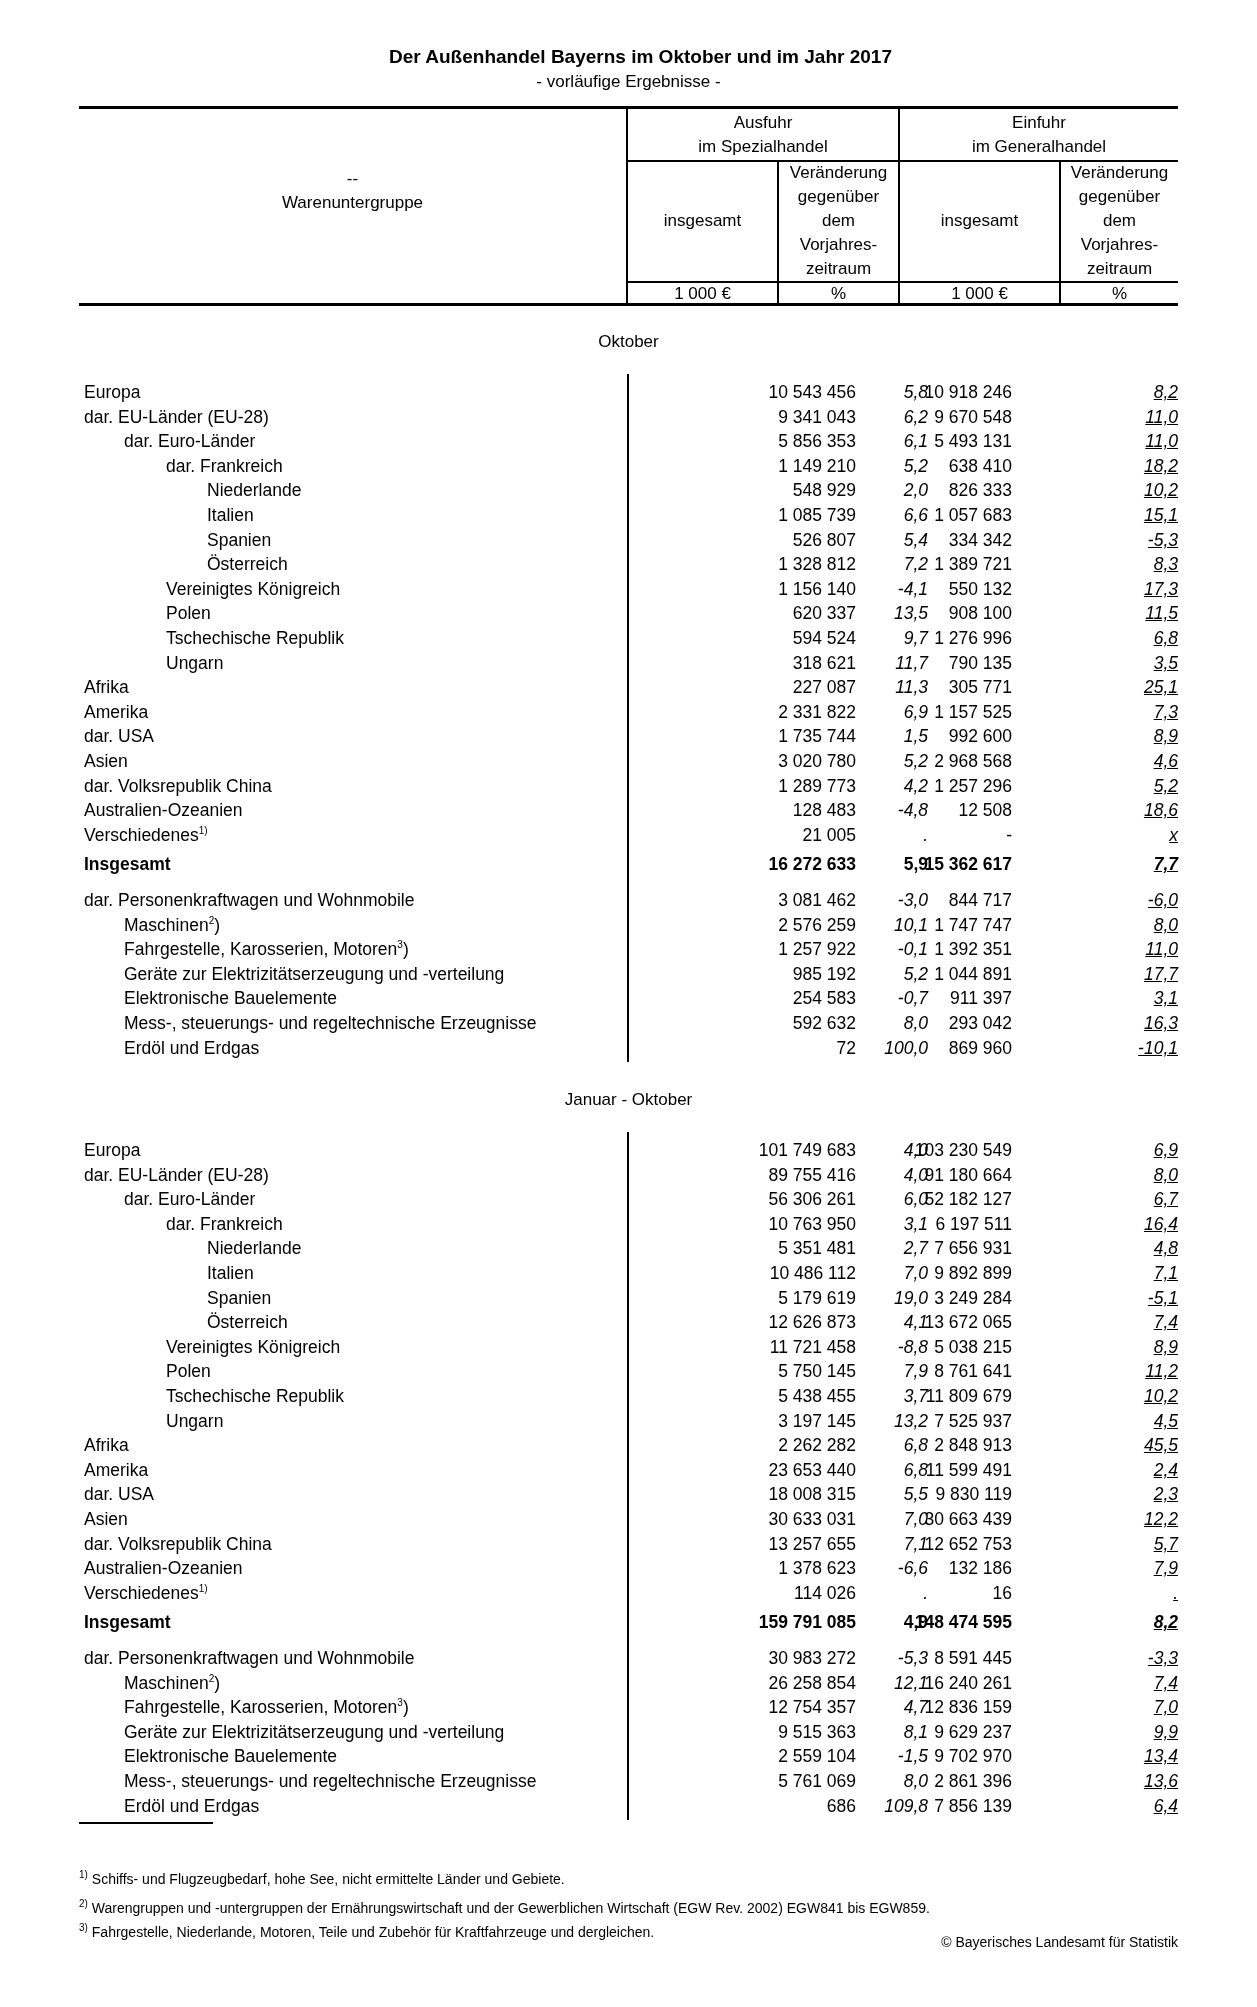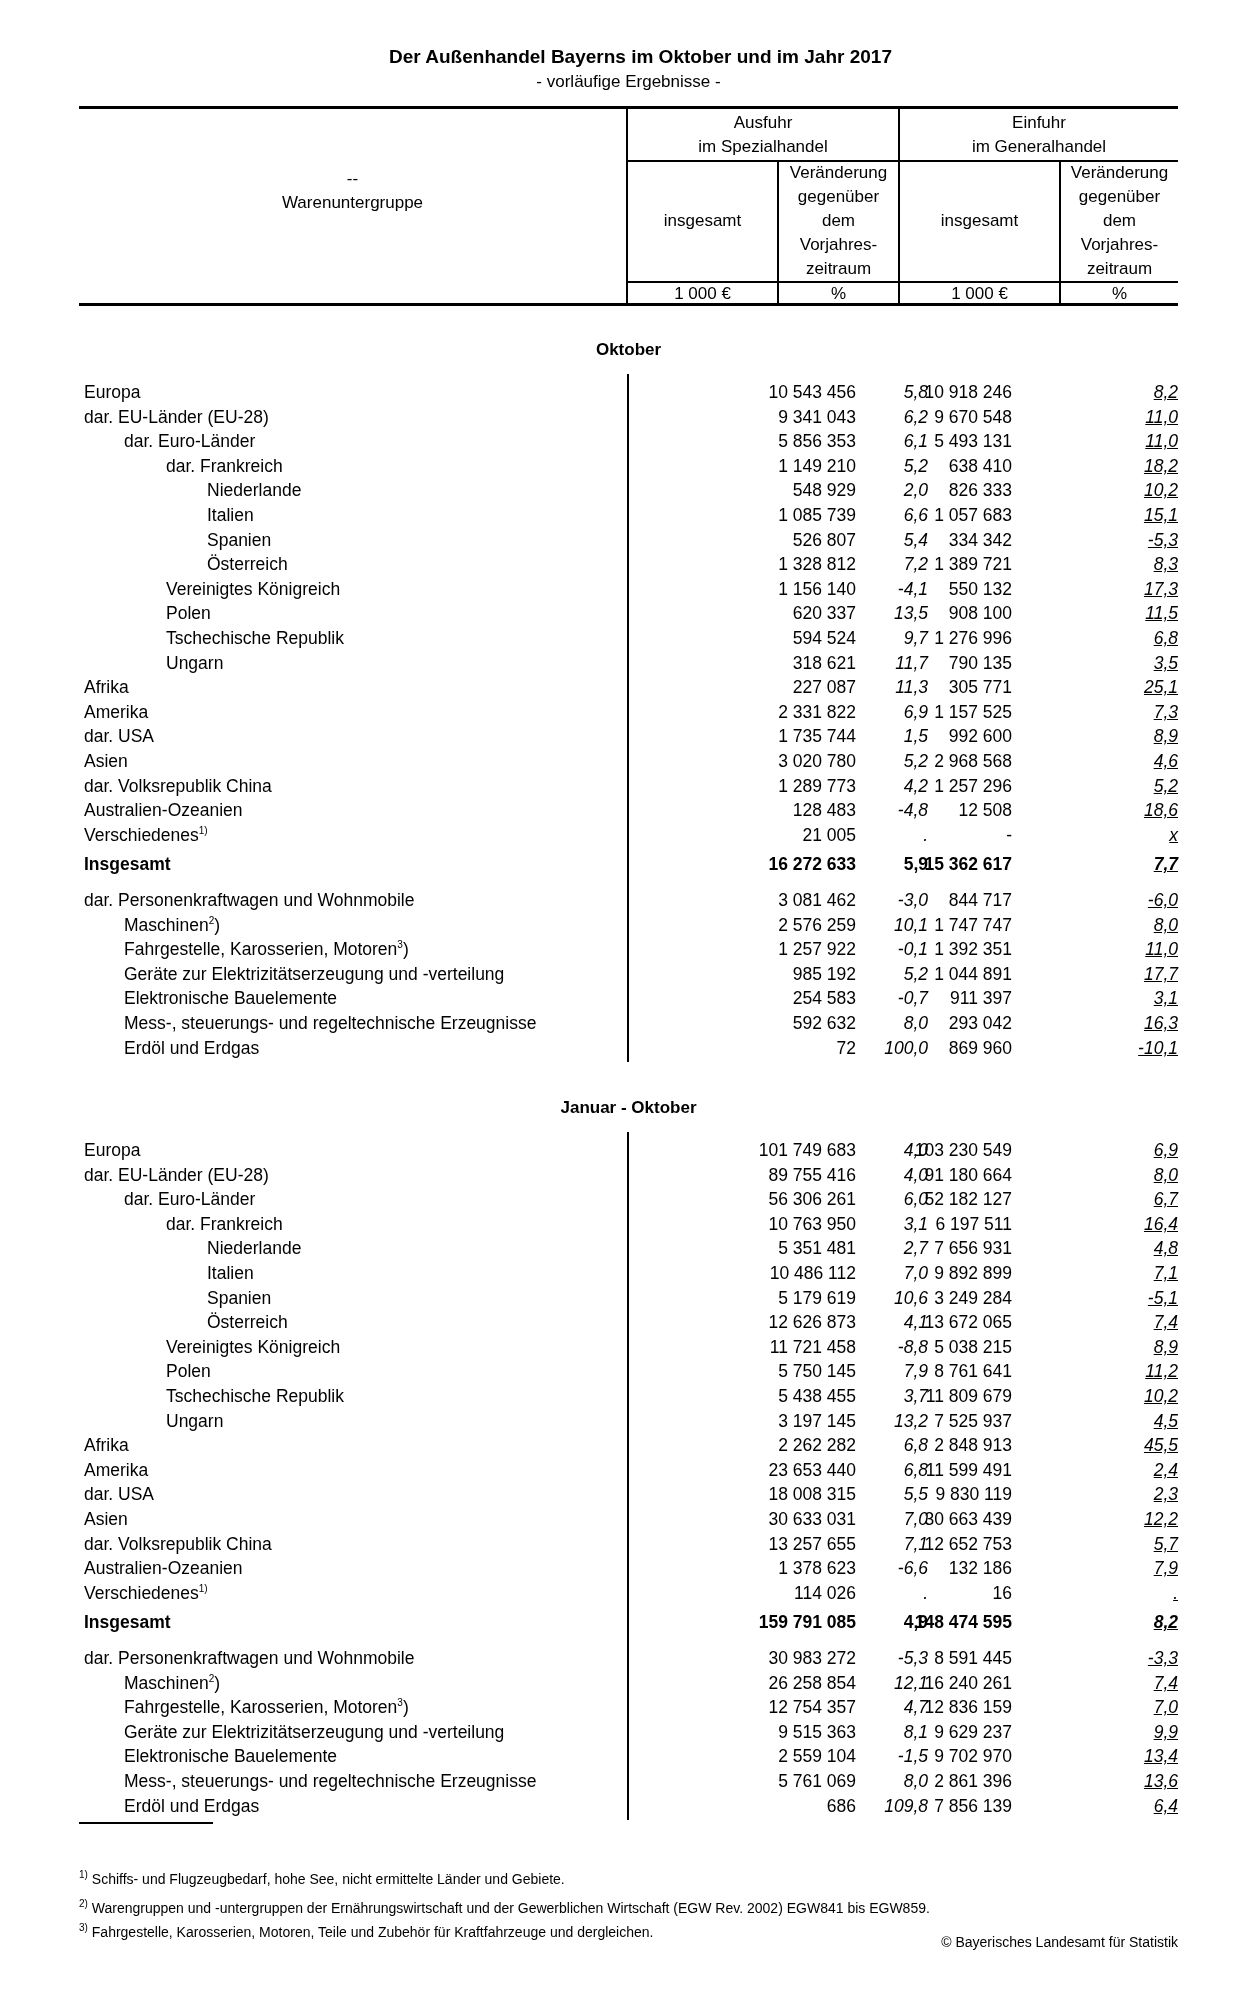--- a/index.html
+++ b/index.html
@@ -5,21 +5,21 @@
   html, body { margin:0; padding:0; background:#fff; }
   body { width:1257px; height:2007px; position:relative; overflow:hidden;
          font-family:"Liberation Sans", sans-serif; color:#000; }
   .title { position:absolute; top:46px; left:12px; width:1257px; text-align:center;
            font-weight:bold; font-size:19px; }
   .subtitle { position:absolute; top:72px; left:0; width:1257px; text-align:center; font-size:17px; }
   .hdr { position:absolute; left:79px; top:106px; width:1099px; height:200px;
          border-top:3px solid #000; border-bottom:3px solid #000; box-sizing:border-box; }
   .hl { position:absolute; background:#000; }
   .htext { position:absolute; text-align:center; font-size:17px; line-height:24px; }
-  .section { position:absolute; left:79px; width:1099px; text-align:center; font-weight:bold; font-size:17px;margin-top:8px; }
+  .section { position:absolute; left:79px; width:1099px; text-align:center; font-weight:normal; font-size:17px; }
   .vline { position:absolute; left:627px; width:2px; background:#000; }
   .row { position:absolute; left:79px; width:1099px; height:24px; font-size:17.5px; line-height:24px; }
   .row .lbl { position:absolute; white-space:nowrap; }
   .row .c1, .row .c2, .row .c3, .row .c4 { position:absolute; text-align:right; white-space:nowrap; }
   .row .c1 { right:322px; }
   .row .c2 { right:250px; font-style:italic; }
   .row .c3 { right:166px; }
   .row .c4 { right:0px; font-style:italic;text-decoration:underline; }
   .row.bold { font-weight:bold; }
   sup { font-size:10px; line-height:0; }
@@ -312,21 +312,21 @@
     <div class="row" style="top: 1261px;">
       <span class="lbl" style="left: 128px;"><span>Italien</span></span>
       <span class="c1">10 486 112</span>
       <span class="c2">7,0</span>
       <span class="c3">9 892 899</span>
       <span class="c4">7,1</span>
     </div>
     <div class="row" style="top: 1285.6px;">
       <span class="lbl" style="left: 128px;"><span>Spanien</span></span>
       <span class="c1">5 179 619</span>
-      <span class="c2">10,6</span>
+      <span class="c2">19,0</span>
       <span class="c3">3 249 284</span>
       <span class="c4">-5,1</span>
     </div>
     <div class="row" style="top: 1310.2px;">
       <span class="lbl" style="left: 128px;"><span>Österreich</span></span>
       <span class="c1">12 626 873</span>
       <span class="c2">4,1</span>
       <span class="c3">13 672 065</span>
       <span class="c4">7,4</span>
     </div>
@@ -461,14 +461,14 @@
       <span class="c1">686</span>
       <span class="c2">109,8</span>
       <span class="c3">7 856 139</span>
       <span class="c4">6,4</span>
     </div>
   </div>
 
 <div class="fnline"></div>
 <div class="fn" style="top:1828px;"><sup>1)</sup> <span>Schiffs- und Flugzeugbedarf, hohe See, nicht ermittelte Länder und Gebiete.</span></div>
 <div class="fn" style="top:1857px;"><sup>2)</sup> <span>Warengruppen und -untergruppen der Ernährungswirtschaft und der Gewerblichen Wirtschaft (EGW Rev. 2002) EGW841 bis EGW859.</span></div>
-<div class="fn" style="top:1881px;"><sup>3)</sup> <span>Fahrgestelle, Karosserien, Motoren, Teile und Zubehör für Kraftfahrzeuge und dergleichen.</span></div>
+<div class="fn" style="top:1881px;"><sup>3)</sup> <span>Fahrgestelle, Niederlande, Motoren, Teile und Zubehör für Kraftfahrzeuge und dergleichen.</span></div>
 <div class="copy">© Bayerisches Landesamt für Statistik</div>
 
 </body></html>

